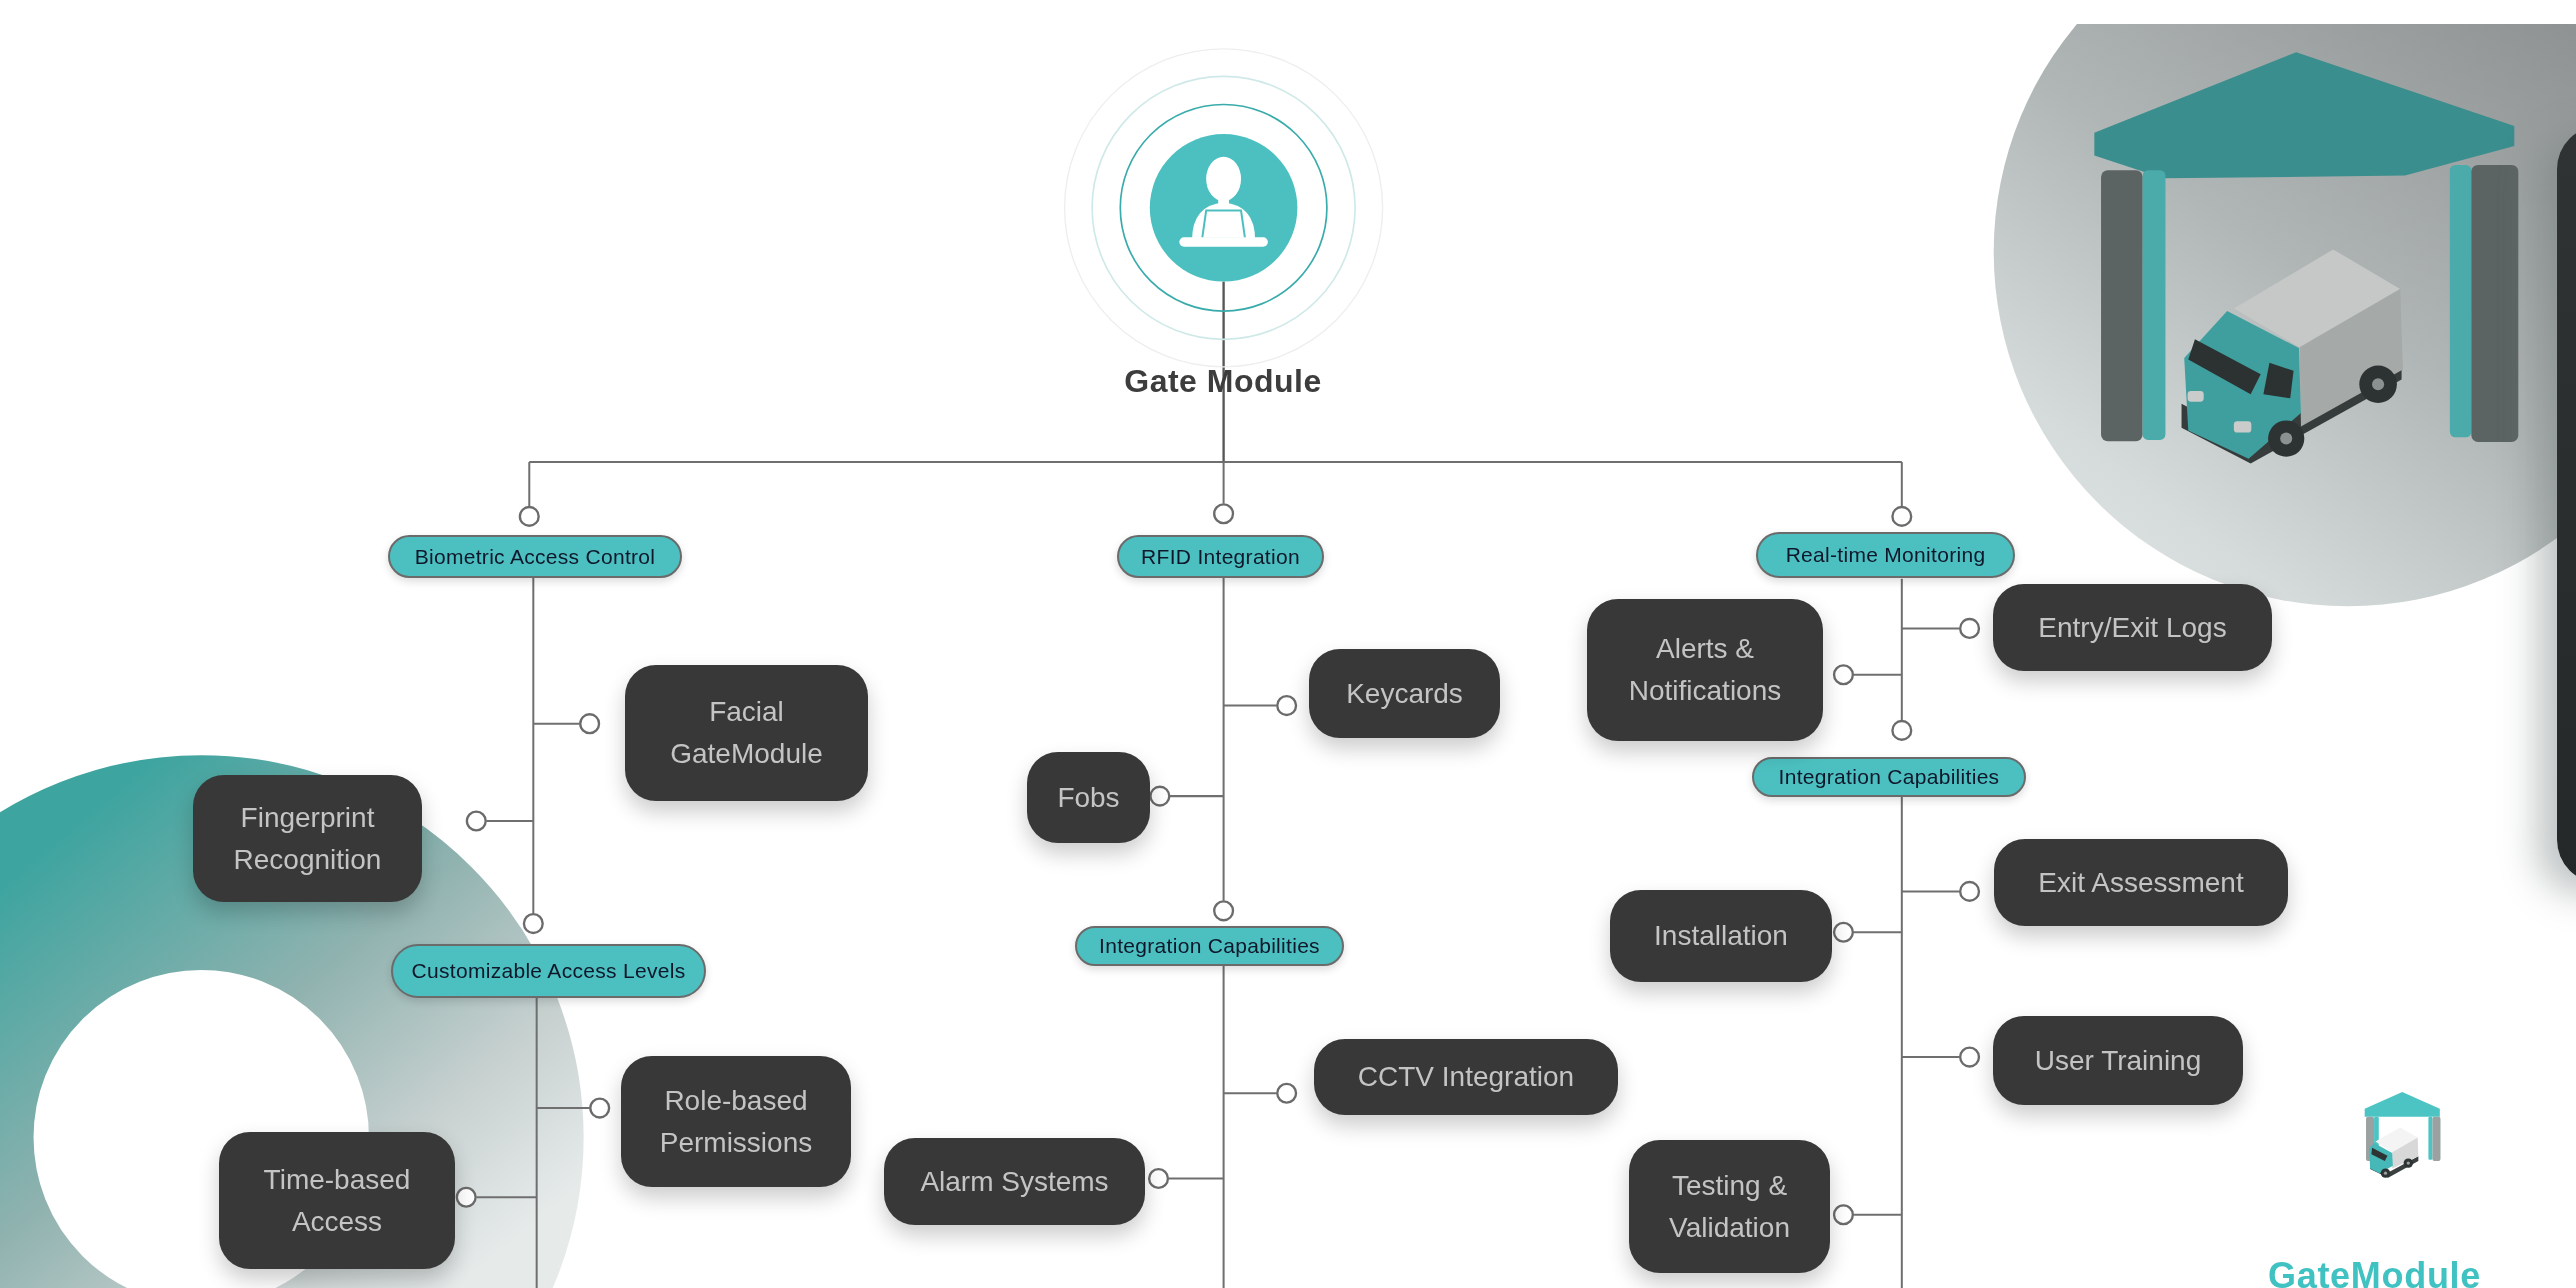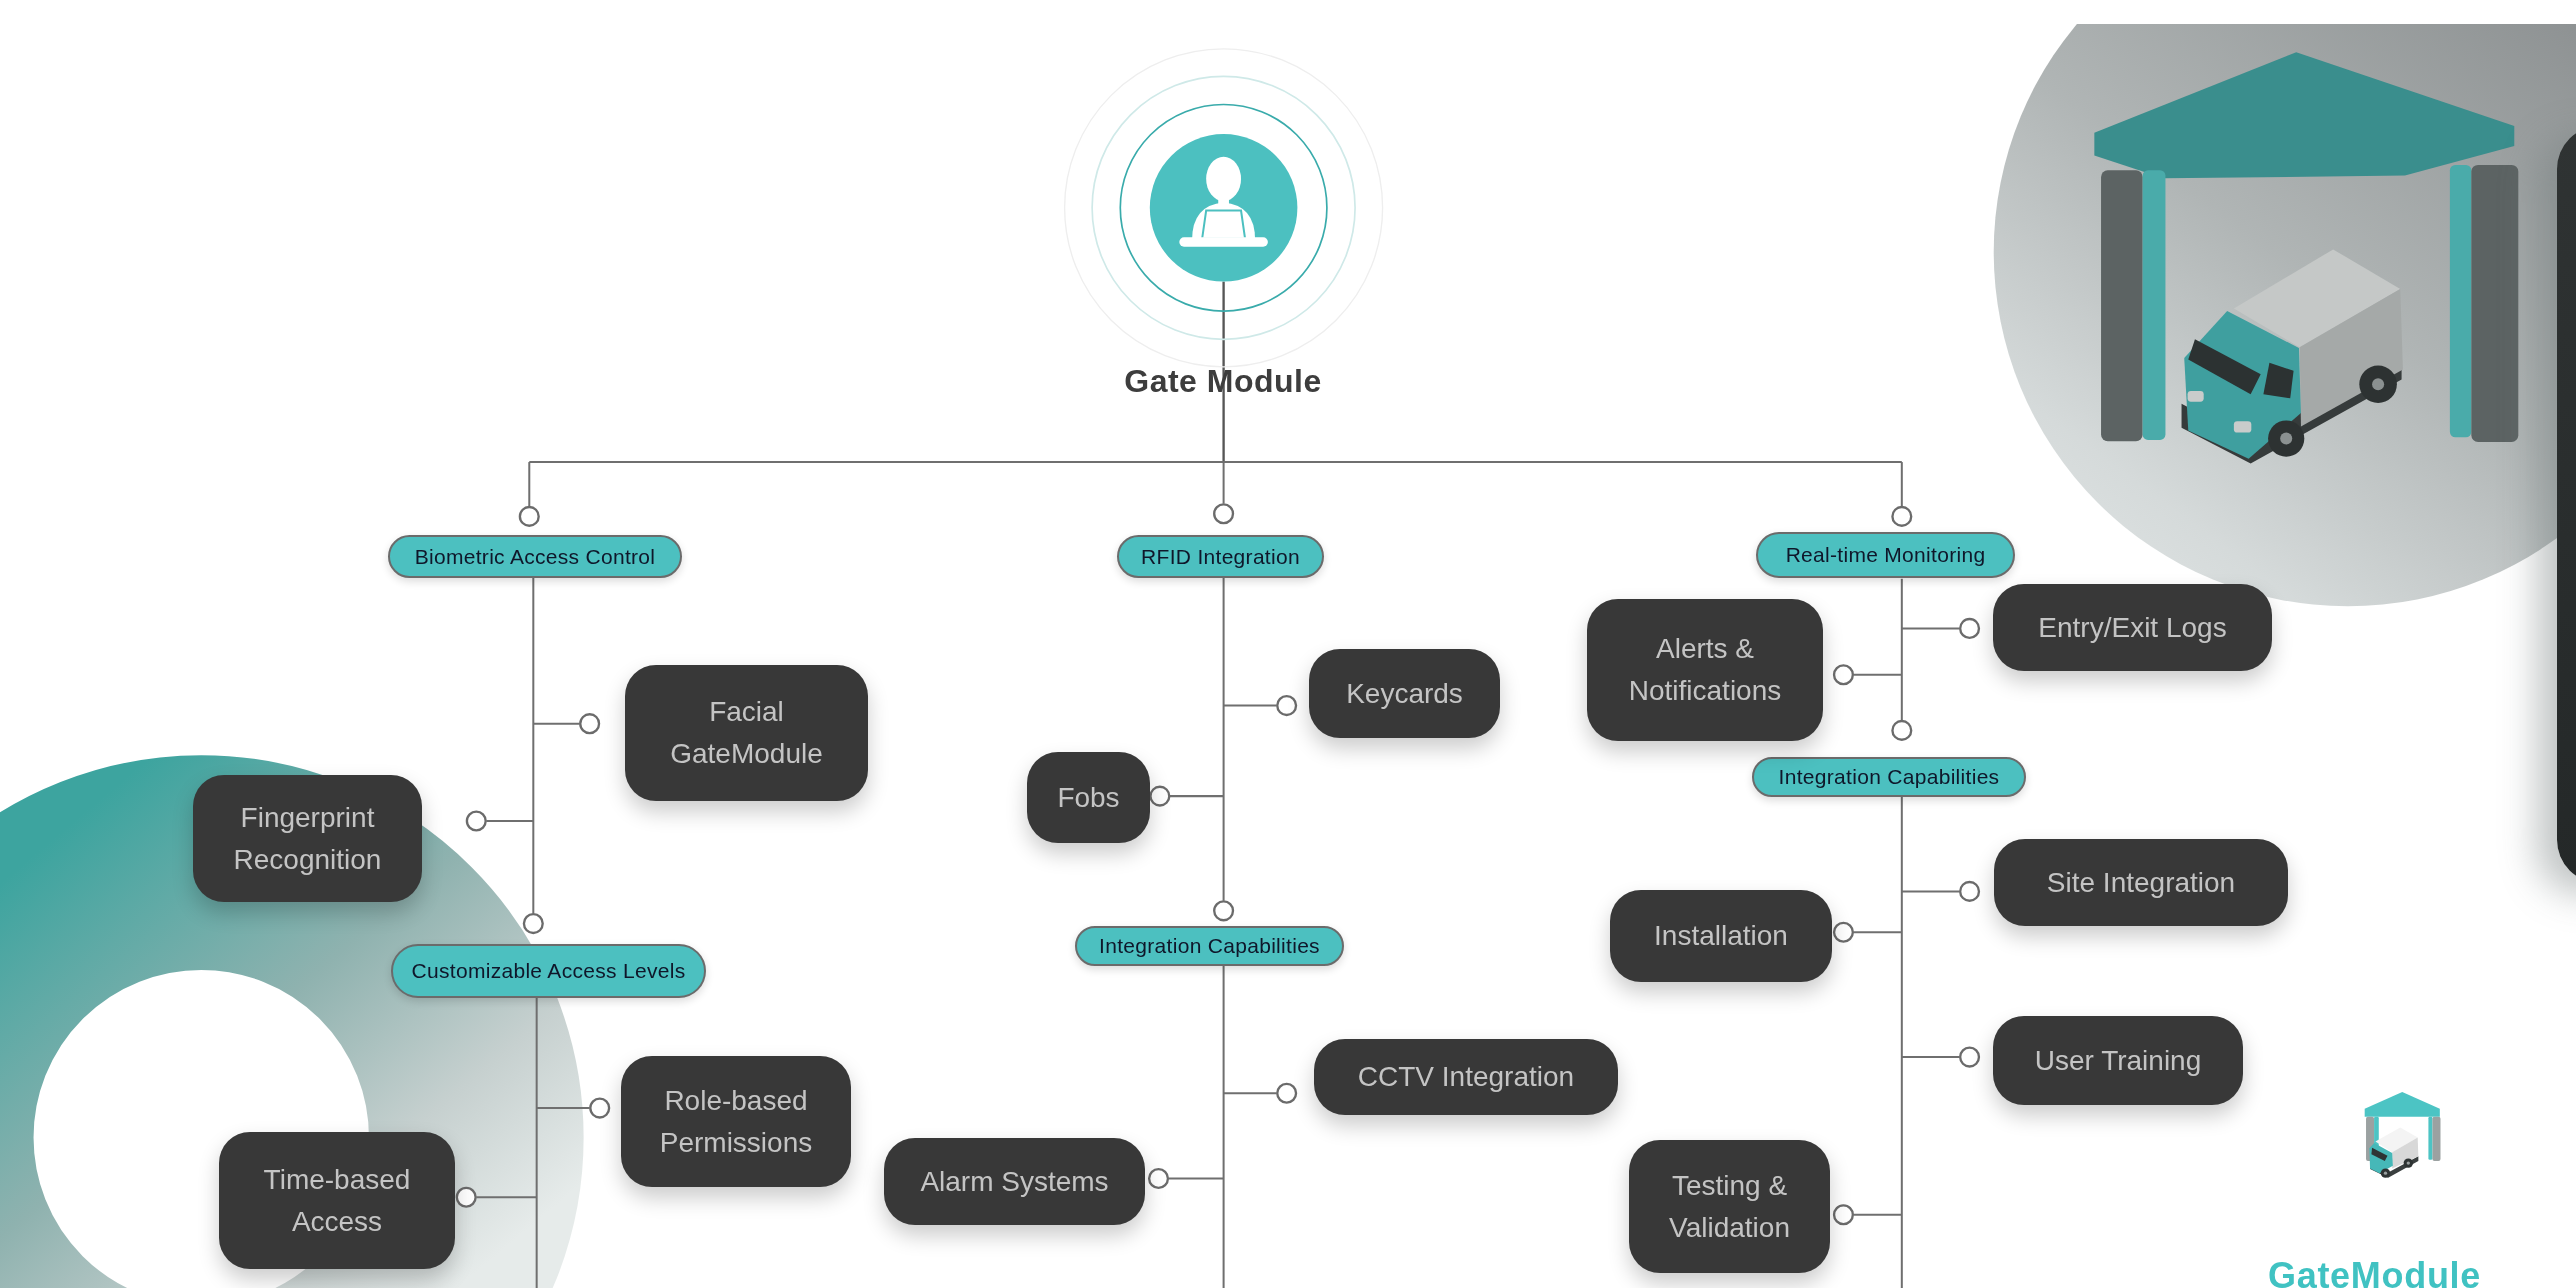--- a/index.html
+++ b/index.html
@@ -188,21 +188,21 @@
   <div class="box" style="left:625px;top:641px;width:243px;height:136px">Facial GateModule</div>
   <div class="box" style="left:193px;top:751px;width:229px;height:127px">Fingerprint Recognition</div>
   <div class="box" style="left:621px;top:1032px;width:230px;height:131px">Role-based Permissions</div>
   <div class="box" style="left:219px;top:1108px;width:236px;height:137px">Time-based Access</div>
   <div class="box" style="left:1309px;top:625px;width:191px;height:89px">Keycards</div>
   <div class="box" style="left:1027px;top:728px;width:123px;height:91px">Fobs</div>
   <div class="box" style="left:1314px;top:1015px;width:304px;height:76px">CCTV Integration</div>
   <div class="box" style="left:884px;top:1114px;width:261px;height:87px">Alarm Systems</div>
   <div class="box" style="left:1993px;top:560px;width:279px;height:87px">Entry/Exit Logs</div>
   <div class="box" style="left:1587px;top:575px;width:236px;height:142px">Alerts &amp; Notifications</div>
-  <div class="box" style="left:1994px;top:815px;width:294px;height:87px">Site Integration</div>
+  <div class="box" style="left:1994px;top:815px;width:294px;height:87px">Exit Assessment</div>
   <div class="box" style="left:1610px;top:866px;width:222px;height:92px">Installation</div>
   <div class="box" style="left:1993px;top:992px;width:250px;height:89px">User Training</div>
   <div class="box" style="left:1629px;top:1116px;width:201px;height:133px">Testing &amp; Validation</div>
 
   <div class="logo-text">GateModule</div>
 
 </div>
 
 
 </body></html>

